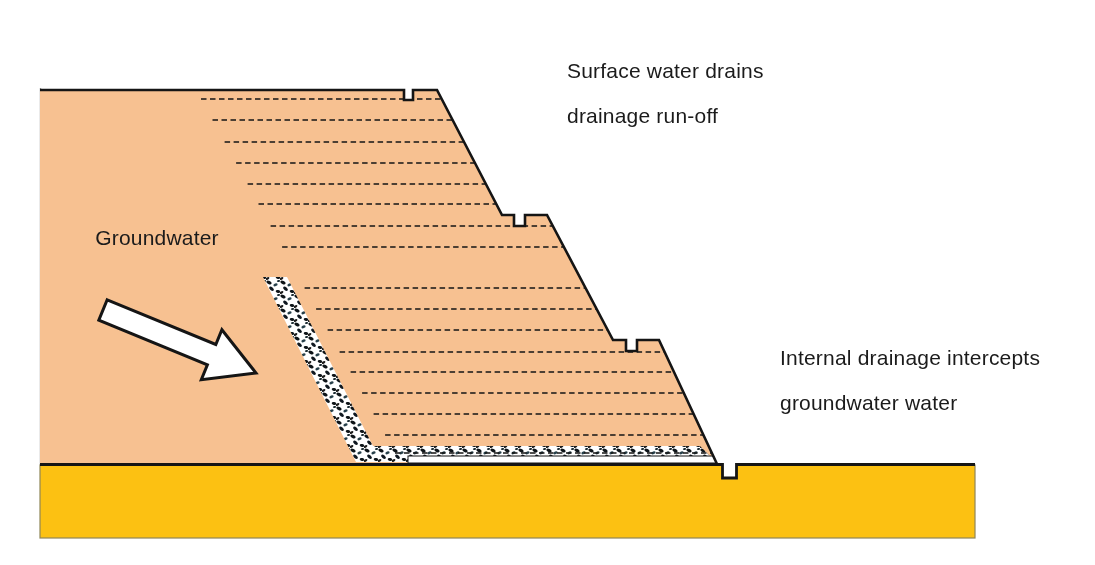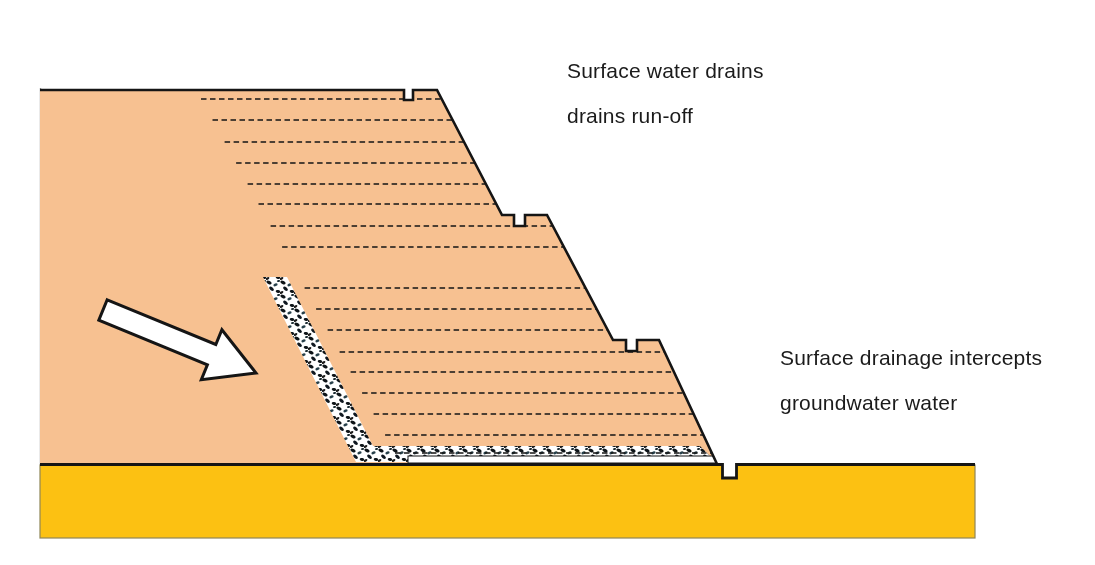--- a/index.html
+++ b/index.html
@@ -86,24 +86,25 @@
 
     <rect x="722.5" y="463" width="14" height="15" fill="#ffffff"></rect>
 
     <path d="M 40 464.5 L 722.5 464.5 L 722.5 478 L 736.5 478 L 736.5 464.5 L 975 464.5" fill="none" stroke-width="2.8" stroke-linejoin="miter" stroke="#151515"></path>
 
     <polygon points="107.2,299.8 215.8,344.5 221.9,329.7 256,373 201.3,379.7 207.4,364.9 98.8,320.2" stroke="#151515" stroke-width="3" stroke-linejoin="miter" fill="#FFFFFF"></polygon>
   </svg>
 
   <div class="label" style="left:567px; top:59px;">
     <div>Surface water drains</div>
-    <div class="line2">drains run-off</div>
+    <div class="line2">drainage run-off</div>
   </div>
 
   <div class="label centered" style="left:86px; top:226px; width:142px;">
+    <div>Groundwater</div>
   </div>
 
   <div class="label" style="left:780px; top:346px;">
-    <div>Surface drainage intercepts</div>
+    <div>Internal drainage intercepts</div>
     <div class="line2">groundwater water</div>
   </div>
 
 </div>
 
 </body></html>

